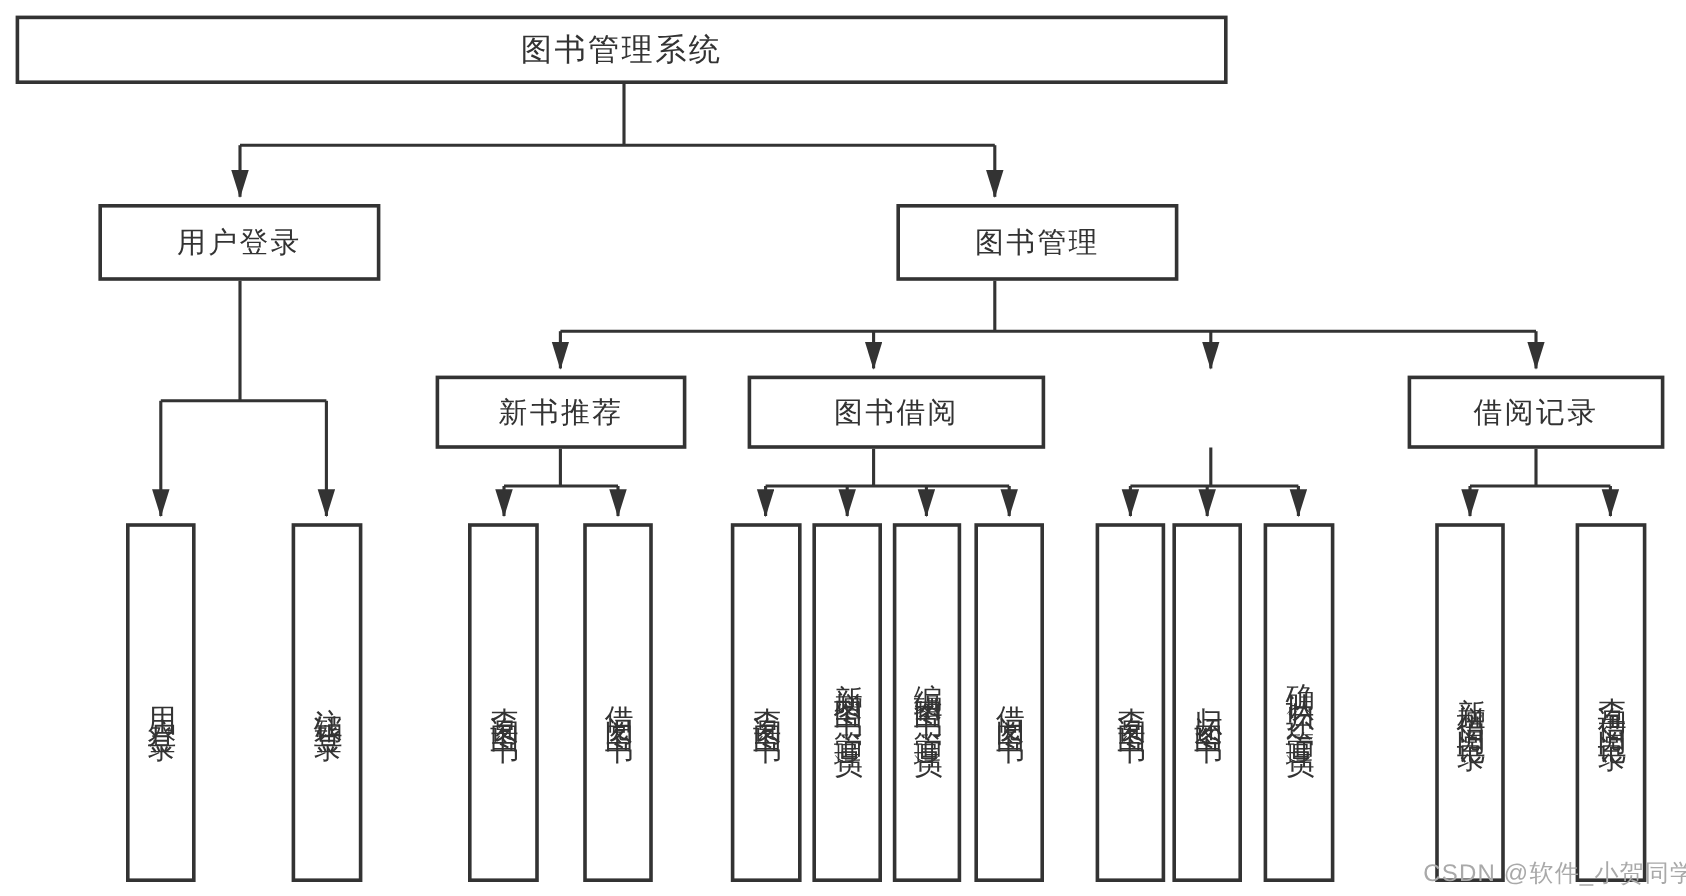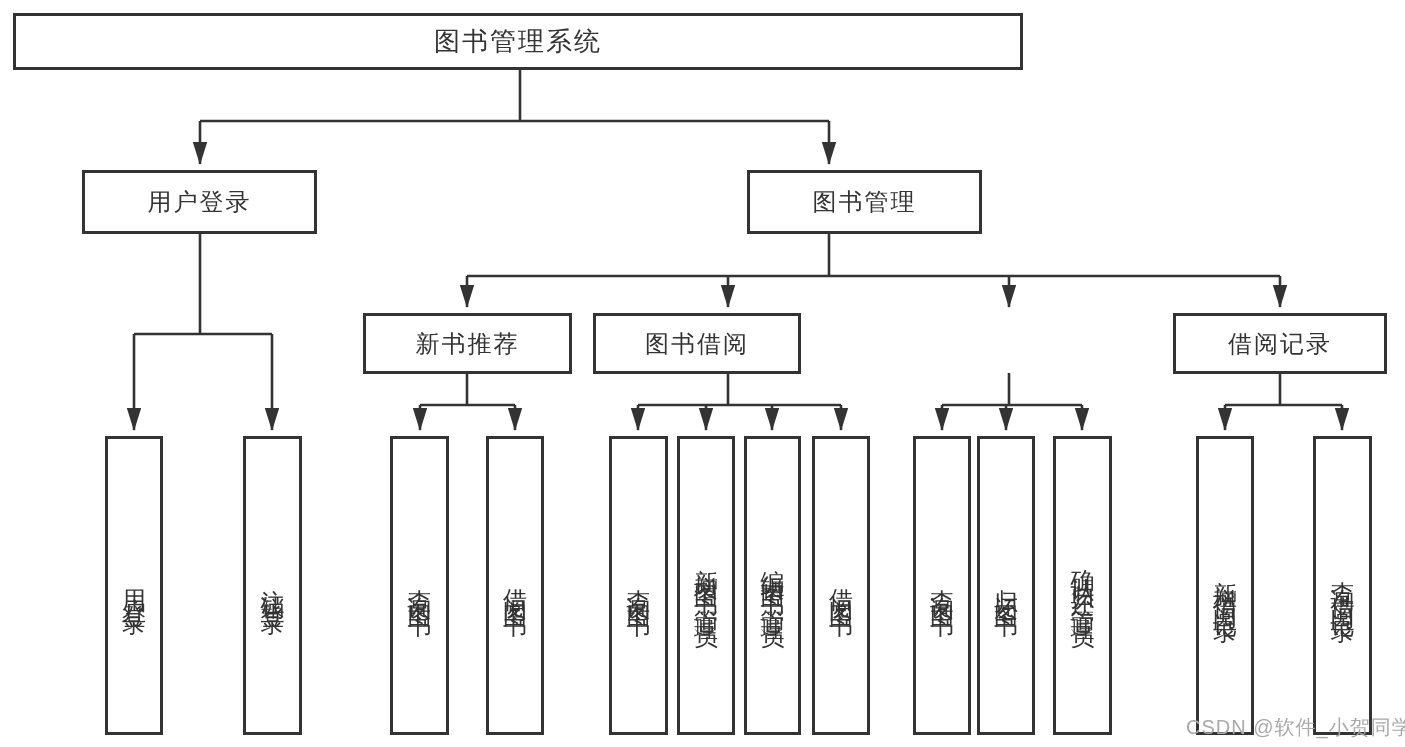--- a/index.html
+++ b/index.html
@@ -93,21 +93,21 @@
       <path d="M1342,405 V430" marker-end="url(#arrow)"></path>
     </g>
   </svg>
 
   <div class="node hnode root" style="left:13px;top:13px;width:1010px;height:57px;">图书管理系统</div>
 
   <div class="node hnode" style="left:82px;top:170px;width:235px;height:64px;">用户登录</div>
   <div class="node hnode" style="left:712px;top:170px;width:235px;height:64px;margin-left:35px;">图书管理</div>
 
   <div class="node hnode" style="left:363px;top:313px;width:209px;height:61px;font-family:Liberation Serif, serif;">新书推荐</div>
-  <div class="node hnode" style="left:593px;top:313px;width:208px;height:61px;">图书借阅</div>
+  <div class="node hnode" style="left:623px;top:313px;width:248px;height:61px;">图书借阅</div>
   <div class="node hnode" style="left:1173px;top:313px;width:214px;height:61px;">借阅记录</div>
 
   <div class="node vnode" style="left:105px;top:436px;width:58px;height:299px;">
     <span class="vtext">用户登录</span>
   </div>
   <div class="node vnode" style="left:243px;top:436px;width:59px;height:299px;">
     <span class="vtext">注销登录</span>
   </div>
 
   <div class="node vnode" style="left:390px;top:436px;width:59px;height:299px;">

